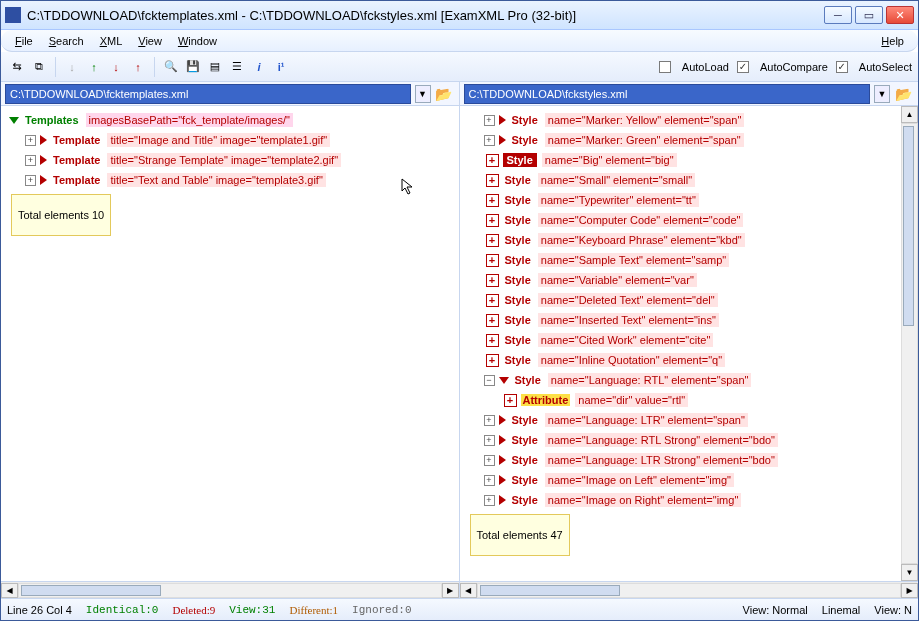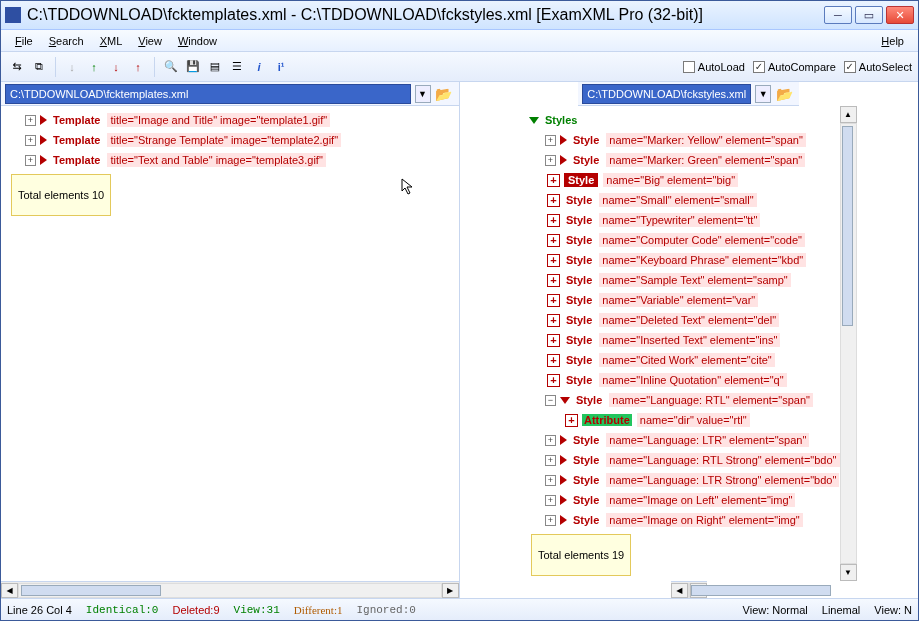--- a/index.html
+++ b/index.html
@@ -1,38 +1,38 @@
 <!DOCTYPE html>
 <html><head>
 <meta charset="utf-8">
 <style>
 * { box-sizing: border-box; margin: 0; padding: 0; font-family: Tahoma, Arial, sans-serif; font-size: 11px; }
 html, body { width: 919px; height: 621px; overflow: hidden; background: #ececec; }
 .window { width: 919px; height: 621px; border: 1px solid #3b5a9a; display: flex; flex-direction: column; background: #fff; }
 .titlebar { height: 29px; background: linear-gradient(#eaf3ff,#cfe4ff); display: flex; align-items: center; padding: 0 4px; border-bottom: 1px solid #a9c7ff; }
 .titlebar .app-icon { width: 16px; height: 16px; background: #2e4fa2; margin-right: 6px; }
-.titlebar .title { flex: 1; color: #000; font-size: 16px; }
+.titlebar .title { flex: 1; color: #000; font-size: 13px; }
 .win-btns { display: flex; gap: 3px; }
 .win-btn { width: 28px; height: 18px; border: 1px solid #5a7bbd; border-radius: 2px; background: linear-gradient(#f5faff,#d7e8ff); display:flex; align-items:center; justify-content:center; font-size:11px; color:#335; cursor:pointer; }
 .win-btn.close { background: linear-gradient(#ff8a7a,#e74a38); color:#fff; border-color:#b33; }
 
-.menubar { height: 22px; background: linear-gradient(#f7fbff,#e7f0ff); border-bottom:1px solid #c7d6ef; display:flex; align-items:center; padding: 0 6px; }
+.menubar { height: 22px; background: linear-gradient(#f7fbff,#e7f0ff); border-bottom:1px solid #c7d6ef; display:flex; align-items:center; padding: 0 6px; border-radius: 11px; }
 .menubar .menu-item { padding: 2px 8px; cursor:pointer; color:#000; }
 .menubar .menu-item u { text-decoration: underline; }
 .menubar .spacer { flex:1; }
 
 .toolbar { height: 30px; background: linear-gradient(#f5f9ff,#e5edfb); border-bottom:1px solid #c7d6ef; display:flex; align-items:center; padding: 0 6px; gap:2px; }
 .tb-btn { width:20px; height:20px; display:flex; align-items:center; justify-content:center; border:1px solid transparent; cursor:pointer; }
 .tb-sep { width:1px; height:20px; background:#c7d6ef; margin:0 4px; }
-.check { display:flex; align-items:center; gap:3px; margin-left:6px; cursor:pointer; }
+.check { display:flex; align-items:center; gap:11px; margin-left:6px; cursor:pointer; }
 .check .box { width:12px; height:12px; border:1px solid #7a7a7a; background:#fff; display:flex; align-items:center; justify-content:center; font-size:10px; color:#333; }
 
 .panes { flex:1; display:flex; overflow:hidden; }
 .pane { width:50%; display:flex; flex-direction:column; border-right:1px solid #c7d6ef; position:relative; }
-.pane:last-child { border-right:none;align-items:center; }
+.pane:last-child { border-right:none; }
 .path-row { height:24px; display:flex; align-items:center; padding:2px 4px; gap:4px; background:#f2f6ff; border-bottom:1px solid #c7d6ef; }
 .path-box { flex:1; height:20px; background:#3a66c9; color:#fff; padding:2px 4px; display:flex; align-items:center; border:1px solid #2a4a9a; }
 .path-drop { width:16px; height:18px; border:1px solid #9ab; background:#eef; display:flex; align-items:center; justify-content:center; cursor:pointer; font-size:9px; }
 .folder-btn { width:20px; height:18px; display:flex; align-items:center; justify-content:center; cursor:pointer; color:#c39900; font-size:14px; }
 
 .tree { flex:1; overflow:auto; background:#fff; padding:4px 2px 4px 2px; position:relative; }
 .tree-row { display:flex; align-items:center; height:20px; gap:2px; white-space:nowrap; }
 .indent0 { padding-left:4px; }
 .indent1 { padding-left:22px; }
 .indent2 { padding-left:40px; }
@@ -54,21 +54,21 @@
 .hscroll .thumb { position:absolute; left:2px; top:1px; height:11px; width:140px; background:#d0dcf0; border:1px solid #9ab; }
 
 .vscroll { position:absolute; right:0; top:0; bottom:0; width:17px; background:#ececec; display:flex; flex-direction:column; }
 .vscroll .btn { height:17px; border:1px solid #bbb; background:#f0f0f0; display:flex; align-items:center; justify-content:center; font-size:8px; cursor:pointer; }
 .vscroll .track { flex:1; background:#f0f0f0; border:1px solid #ddd; position:relative; }
 .vscroll .thumb { position:absolute; left:1px; top:2px; width:11px; height:60px; background:#d0dcf0; border:1px solid #9ab; }
 
 .statusbar { height:22px; background:linear-gradient(#f5f9ff,#e5edfb); border-top:1px solid #c7d6ef; display:flex; align-items:center; padding:4px 6px; font-size:11px; gap:14px; }
 .statusbar .seg { white-space:nowrap; }
 .stat-ident { color:#008000; font-family: "Courier New", monospace; }
-.stat-del { color:#b40000; font-family:Liberation Sans, sans-serif; }
+.stat-del { color:#b40000; font-family:Liberation Serif, serif; }
 .stat-add { color:#008000; font-family:"Courier New",monospace; }
 .stat-diff { color:#b05b00; font-family:Liberation Serif, serif; }
 .stat-ign { color:#666; font-family:"Courier New",monospace; }
 .statusbar .grow { flex:1; }
 
 .arrow-up { color:#008000; font-weight:bold; }
 .arrow-down { color:#b40000; font-weight:bold; }
 .disabled { color:#aaa; }
 
 .cursor-icon { position:absolute; left:400px; top:72px; width:14px; height:18px; pointer-events:none; }
@@ -133,21 +133,25 @@
     <div class="pane">
       <div class="path-row">
         <div class="path-box">C:\TDDOWNLOAD\fcktemplates.xml</div>
         <div class="path-drop">▼</div>
         <div class="folder-btn">📂</div>
       </div>
       <div class="tree" id="left-tree">
         <svg class="cursor-icon" viewBox="0 0 14 18">
             <path d="M1 1 L1 13 L4 10 L7 16 L9 15 L6 9 L11 9 Z" fill="#fff" stroke="#000" stroke-width="1"></path>
           </svg>
-      <div class="tree-row indent1">
+      <div class="tree-row indent0">
+            <span class="tri down"></span>
+            <span class="tag root">Templates</span>
+            <span class="attrs diff">imagesBasePath="fck_template/images/"</span>
+          </div><div class="tree-row indent1">
             <span class="expander">+</span>
             <span class="tri"></span>
             <span class="tag">Template</span>
             <span class="attrs">title="Image and Title" image="template1.gif"</span>
           </div><div class="tree-row indent1">
             <span class="expander">+</span>
             <span class="tri"></span>
             <span class="tag">Template</span>
             <span class="attrs">title="Strange Template" image="template2.gif"</span>
           </div><div class="tree-row indent1">
@@ -172,24 +176,21 @@
         <div class="folder-btn">📂</div>
       </div>
       <div class="tree" id="right-tree" style="padding-right:17px">
         <div class="vscroll">
           <div class="btn">▲</div>
           <div class="track">
               <div class="thumb" style="height:200px"></div>
             </div>
           <div class="btn">▼</div>
         </div>
-      <div class="tree-row indent0">
-            <span class="tri down"></span>
-            <span class="tag root">Styles</span>
-          </div><div class="tree-row indent1">
+      <div class="tree-row indent1">
             <span class="expander">+</span>
             <span class="tri"></span>
             <span class="tag">Style</span>
             <span class="attrs">name="Marker: Yellow" element="span"</span>
           </div><div class="tree-row indent1">
             <span class="expander">+</span>
             <span class="tri"></span>
             <span class="tag">Style</span>
             <span class="attrs">name="Marker: Green" element="span"</span>
           </div><div class="tree-row indent1">
@@ -236,21 +237,21 @@
             <span class="plusred">+</span>
             <span class="tag">Style</span>
             <span class="attrs">name="Inline Quotation" element="q"</span>
           </div><div class="tree-row indent1">
             <span class="expander">−</span>
             <span class="tri down-red"></span>
             <span class="tag">Style</span>
             <span class="attrs">name="Language: RTL" element="span"</span>
           </div><div class="tree-row indent2">
             <span class="plusred">+</span>
-            <span class="tag" style="background:#22c55e">Attribute</span>
+            <span class="tag" style="background:#fde047">Attribute</span>
             <span class="attrs">name="dir" value="rtl"</span>
           </div><div class="tree-row indent1">
             <span class="expander">+</span>
             <span class="tri"></span>
             <span class="tag">Style</span>
             <span class="attrs">name="Language: LTR" element="span"</span>
           </div><div class="tree-row indent1">
             <span class="expander">+</span>
             <span class="tri"></span>
             <span class="tag">Style</span>
@@ -263,21 +264,21 @@
           </div><div class="tree-row indent1">
             <span class="expander">+</span>
             <span class="tri"></span>
             <span class="tag">Style</span>
             <span class="attrs">name="Image on Left" element="img"</span>
           </div><div class="tree-row indent1">
             <span class="expander">+</span>
             <span class="tri"></span>
             <span class="tag">Style</span>
             <span class="attrs">name="Image on Right" element="img"</span>
-          </div><div class="total-box">Total elements 19</div></div>
+          </div><div class="total-box">Total elements 47</div></div>
       <div class="hscroll">
         <div class="btn">◀</div>
         <div class="track">
             <div class="thumb"></div>
           </div>
         <div class="btn">▶</div>
       </div>
     </div>
 
   </div>

